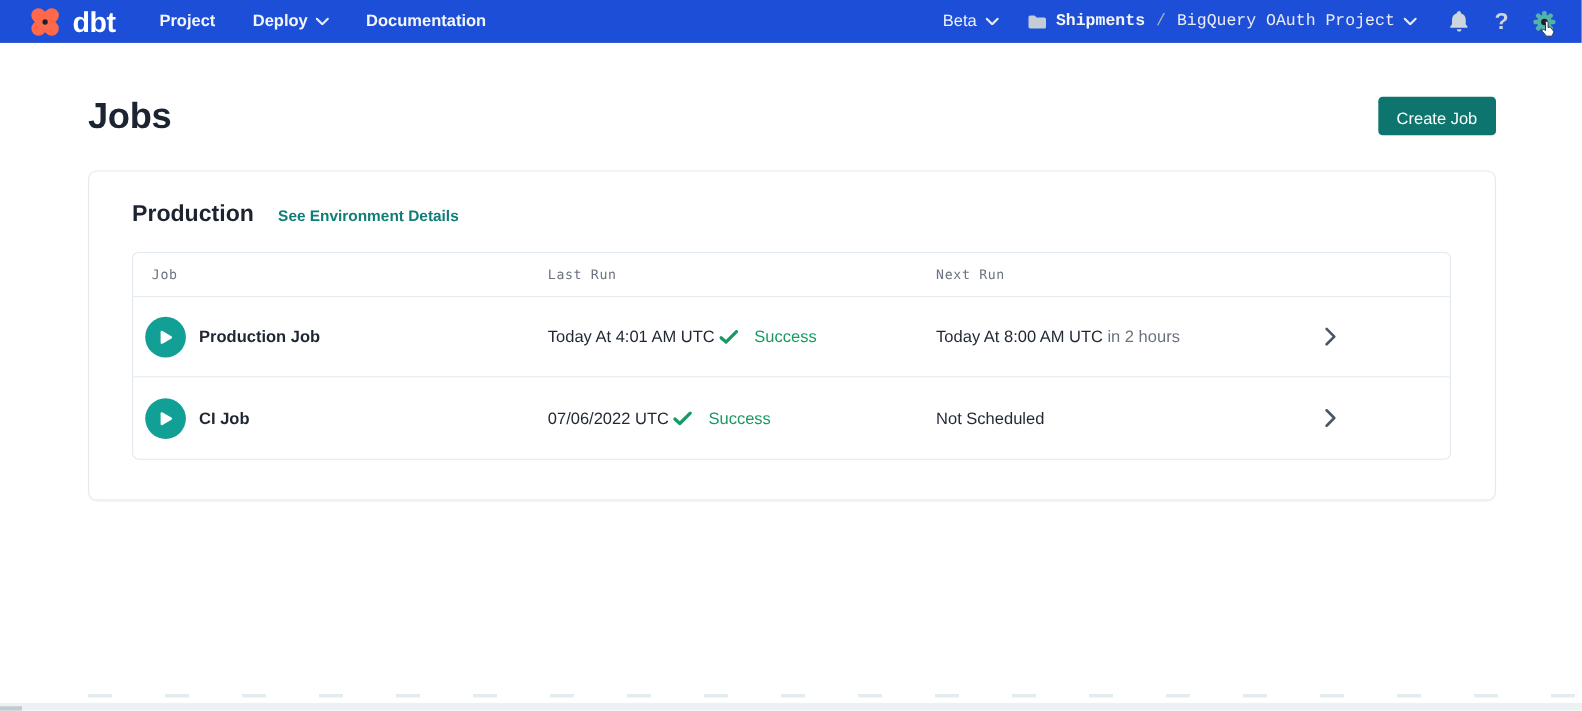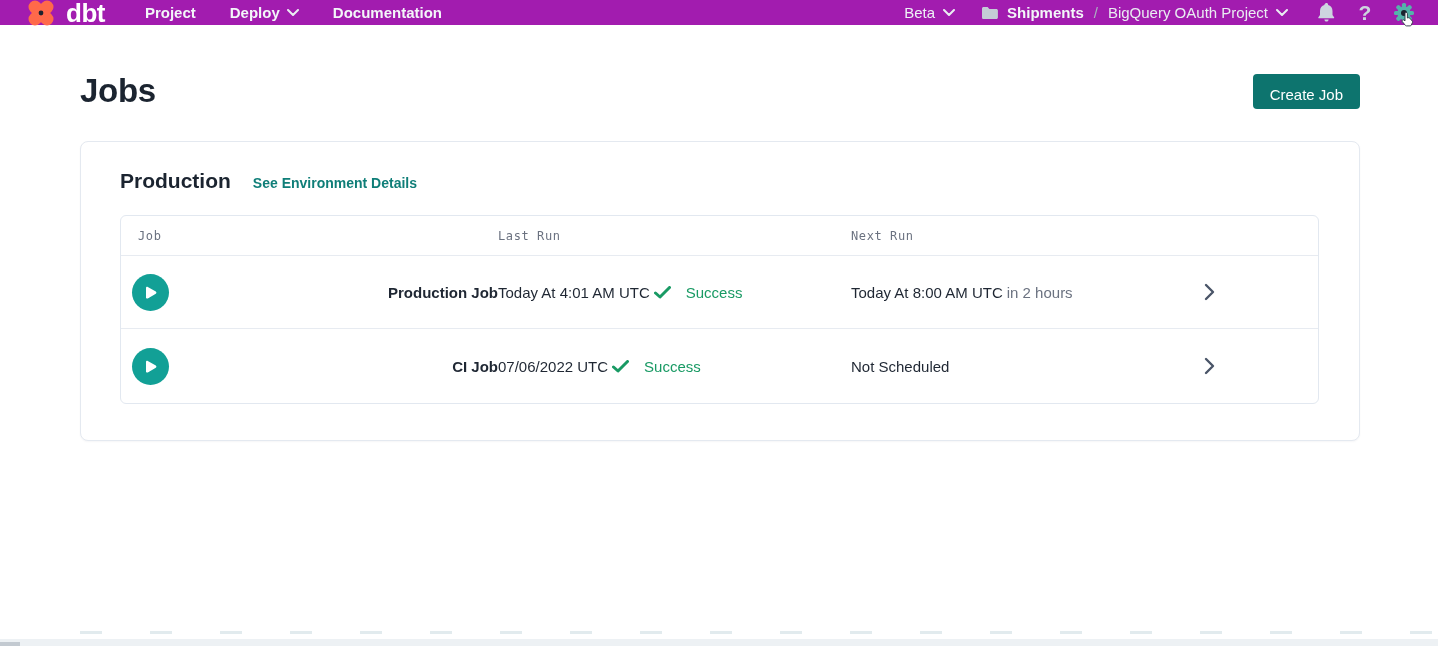--- a/index.html
+++ b/index.html
@@ -1,31 +1,31 @@
 <!DOCTYPE html>
 <html><head>
 <meta charset="utf-8">
 <style>
   * { margin:0; padding:0; box-sizing:border-box; }
   html,body { width:1438px; height:646px; overflow:hidden; background:#fff;
               font-family:"Liberation Sans", sans-serif; color:#1f2733; }
 
   
-  .navbar { height:25px; background:#a21caf; display:flex; align-items:center;
+  .navbar { height:39px; background:#1d4ed8; display:flex; align-items:center;
             padding:0 22px 0 24px; }
   .logo { display:flex; align-items:center; gap:8px; margin-right:40px; cursor:pointer; }
   .logo-mark { width:34px; height:34px; position:relative; }
   .logo-mark svg { display:block; }
   .logo-text { color:#fff; font-size:26px; font-weight:700; letter-spacing:-0.5px; line-height:1; }
   .nav-links { display:flex; align-items:center; gap:34px; }
   .nav-link { color:#f3f6f9; font-size:15px; font-weight:600; display:flex;
               align-items:center; gap:7px; cursor:pointer; }
   .nav-right { margin-left:auto; display:flex; align-items:center; gap:26px; }
   .beta { color:#eef2f6; font-size:15px; font-weight:400; display:flex; align-items:center; gap:8px; cursor:pointer; }
-  .project-picker { display:flex; align-items:center; gap:9px; cursor:pointer; }
+  .project-picker { display:flex; align-items:center; gap:9px; cursor:pointer;font-family:Liberation Mono, monospace; }
   .proj-account { color:#f3f6f9; font-size:15px; font-weight:700; }
   .proj-sep { color:#aab4c0; font-size:15px; padding:0 1px; }
   .proj-name { color:#e9edf2; font-size:15px; font-weight:400; display:flex; align-items:center; gap:8px; }
   .nav-icons { display:flex; align-items:center; gap:15px; }
   .nav-icon { width:24px; height:24px; display:flex; align-items:center; justify-content:center; cursor:pointer; }
   .help-glyph { color:#cdd5df; font-size:21px; font-weight:800; line-height:1; }
   .gear-wrap { position:relative; }
   .cursor-overlay { position:absolute; left:9px; top:11px; }
 
   
@@ -45,21 +45,21 @@
   .env-link { font-size:14px; font-weight:700; color:#0f7e78; cursor:pointer; text-decoration:none; }
 
   .jobs-table { margin-top:22px; border:1px solid #e2e8f0; border-radius:6px; overflow:hidden; }
   .t-row { display:grid; grid-template-columns:377px 353px 1fr 218px; align-items:center; }
   .t-head { height:40px; border-bottom:1px solid #e7ebf1; }
   .th { font-family:"DejaVu Sans Mono", monospace; font-size:12px; color:#6b7280;
         letter-spacing:0.6px; font-weight:500; }
   .th:first-child { padding-left:17px; }
   .job-row { height:73px; border-bottom:1px solid #e7ebf1; cursor:pointer; }
   .job-row:last-child { border-bottom:none; height:74px; }
-  .job-cell { display:flex; align-items:center; gap:12px; padding-left:11px;justify-content:space-between; }
+  .job-cell { display:flex; align-items:center; gap:12px; padding-left:11px; }
   .play-btn { width:37px; height:37px; border-radius:50%; background:#12a096; border:none;
               display:flex; align-items:center; justify-content:center; cursor:pointer; flex:none; }
   .job-name { font-size:15px; font-weight:700; color:#1f2733; }
   .cell-stack { display:flex; gap:4px; }
   .cell-time { font-size:15px; color:#1f2733; }
   .status-line { display:flex; align-items:center; gap:15px; }
   .status-text { font-size:15px; color:#199a64; }
   .cell-note { font-size:15px; color:#6b7280; }
   .cell-note:empty { display:none; }
   .chev-cell { display:flex; justify-content:center; }

